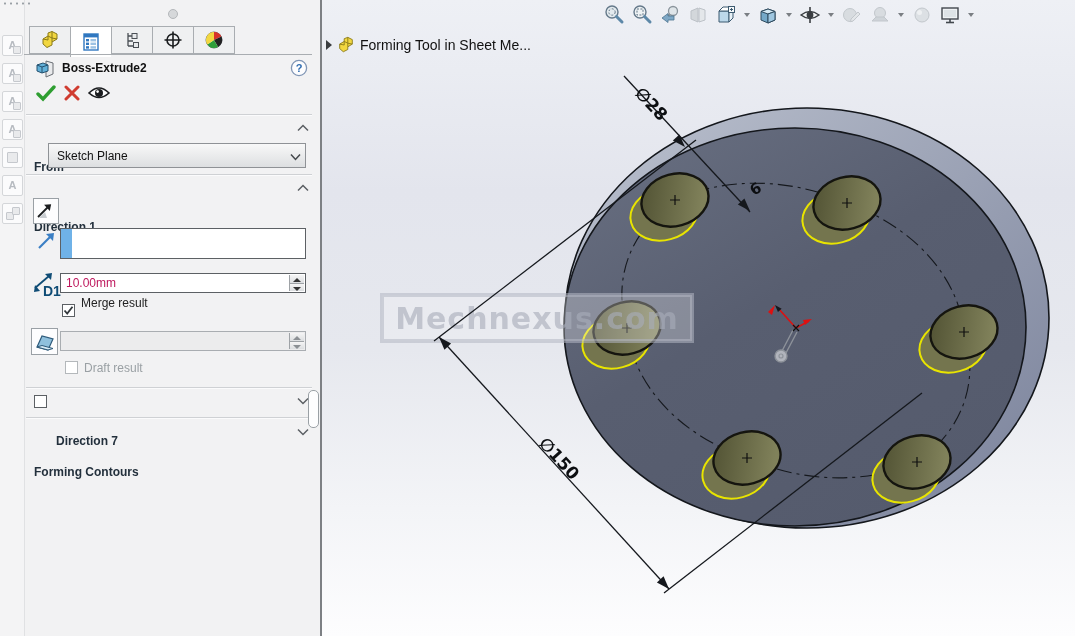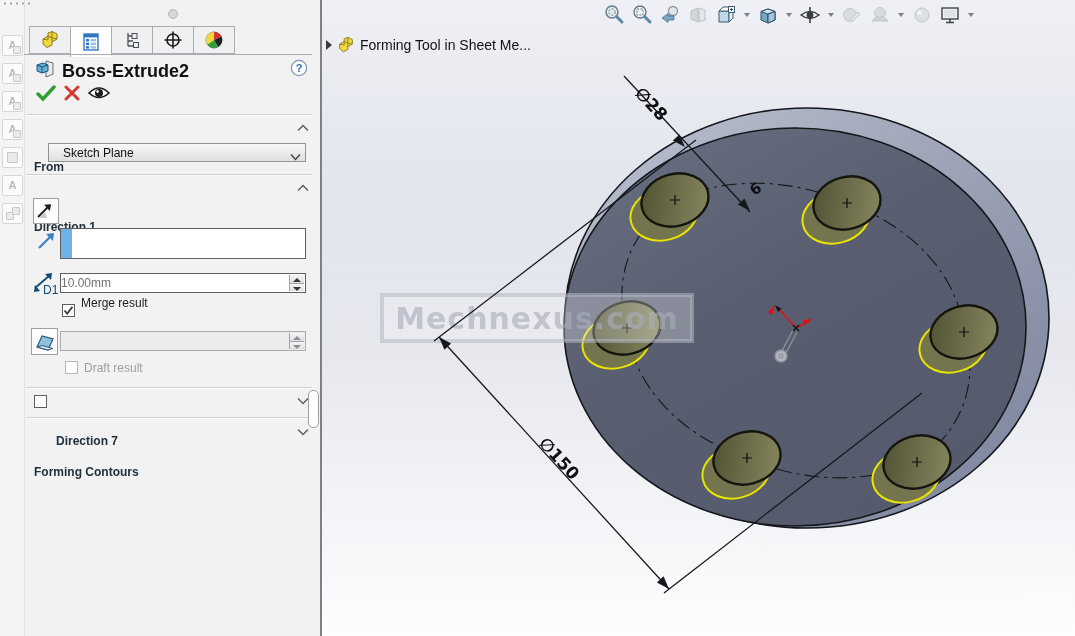--- a/index.html
+++ b/index.html
@@ -14,28 +14,28 @@
   .strip-icon .mini{position:absolute;right:1px;bottom:1px;width:6px;height:6px;border:1px solid #c5c8cd;background:#e9eaec;border-radius:1px;}
   .pm-handle-dots{position:absolute;left:2px;top:1px;width:30px;height:5px;
      background:radial-gradient(circle,#9aa0a6 1px,transparent 1.2px);background-size:6px 5px;}
   .pm-collapse{position:absolute;left:168px;top:9px;width:8px;height:8px;border-radius:50%;background:#d6d8da;border:1px solid #b4b7ba;}
   .tabs{position:absolute;left:29px;top:26px;height:28px;display:flex;}
   .tab{width:40px;height:26px;background:#eff0f1;border:1px solid #a9adb1;border-right:none;display:flex;align-items:center;justify-content:center;}
   .tab:last-child{border-right:1px solid #a9adb1;}
   .tab.active{background:#ffffff;height:30px;border-bottom:none;}
   .tabbar-line{position:absolute;left:24px;top:54px;width:288px;height:0;border-top:1px solid #a9adb1;}
   .pm-title-row{position:absolute;left:24px;top:58px;width:296px;height:24px;}
-  .pm-title{position:absolute;left:38px;top:3px;font-size:18px;font-weight:bold;color:#111;}
+  .pm-title{position:absolute;left:38px;top:3px;font-size:12px;font-weight:bold;color:#111;}
   .divider{position:absolute;left:26px;width:286px;border-top:1px solid #cfd1d4;border-bottom:1px solid #fbfbfc;}
   .grp-label{position:absolute;font-weight:bold;color:#23303c;font-size:12px;margin-top:39px;}
-  .combo{position:absolute;height:19px;background:linear-gradient(#f8f8f8,#dddfe1);border:1px solid #8f9296;display:flex;align-items:center;padding-left:14px;box-sizing:border-box;color:#111;}
+  .combo{position:absolute;height:25px;background:linear-gradient(#f8f8f8,#dddfe1);border:1px solid #8f9296;display:flex;align-items:center;padding-left:8px;box-sizing:border-box;color:#111;}
   .combo .cchev{position:absolute;right:4px;top:6px;}
   .selbox{position:absolute;background:#fff;border:1.6px solid #5c6064;box-sizing:border-box;}
   .selbox .active-strip{position:absolute;left:0;top:0;bottom:0;width:11px;background:#6fb2e8;}
-  .spin{position:absolute;height:20px;background:#fff;border:1px solid #5c6064;box-sizing:border-box;display:flex;align-items:center;color:#737373;}
+  .spin{position:absolute;height:20px;background:#fff;border:1px solid #5c6064;box-sizing:border-box;display:flex;align-items:center;padding-left:5px;color:#be185d;}
   .spin.disabled{background:#ececed;border-color:#a9adb1;}
   .spinbtns{position:absolute;right:1px;top:1px;bottom:1px;width:14px;border-left:1px solid #9ea2a6;display:flex;flex-direction:column;}
   .spinbtns>div{flex:1;background:linear-gradient(#f5f5f5,#dcdee0);position:relative;}
   .spinbtns>div:first-child{border-bottom:1px solid #9ea2a6;}
   .tri-up{position:absolute;left:3px;top:3px;width:0;height:0;border-left:4px solid transparent;border-right:4px solid transparent;border-bottom:4px solid #333;}
   .tri-dn{position:absolute;left:3px;top:3px;width:0;height:0;border-left:4px solid transparent;border-right:4px solid transparent;border-top:4px solid #333;}
   .checkbox{position:absolute;width:13px;height:13px;background:#fff;border:1px solid #5c6064;box-sizing:border-box;}
   .checkbox.disabled{border-color:#b4b8bb;}
   .cb-label{position:absolute;color:#222;}
   .cb-label.disabled{color:#9aa0a4;}
@@ -200,21 +200,21 @@
     <div class="selbox" style="left:60px;top:228px;width:246px;height:31px">
       <div class="active-strip"></div>
     </div>
 
     <div class="abs" style="left:31px;top:272px;width:26px;height:22px">
       <svg width="26" height="22" viewBox="0 0 26 22">
         <path d="M4,16 L18,4" stroke="#0f4c75" stroke-width="1.8"></path>
         <path d="M14,2 L21,1 L20,8 Z" fill="#0f4c75"></path>
         <path d="M2,14 L8,13 L7,20 Z" fill="#0f4c75" transform="rotate(180 5.5 16.5)"></path>
       </svg>
-      <span class="abs" style="left:12px;top:11px;font-size:12px;font-weight:normal;color:#0f4c75">D1</span>
+      <span class="abs" style="left:12px;top:11px;font-size:14px;font-weight:bold;color:#0f4c75">D1</span>
     </div>
     <div class="spin" style="left:60px;top:273px;width:246px">
       <span>10.00mm</span>
       <div class="spinbtns">
         <div>
             <span class="tri-up"></span>
           </div>
         <div>
             <span class="tri-dn"></span>
           </div>

